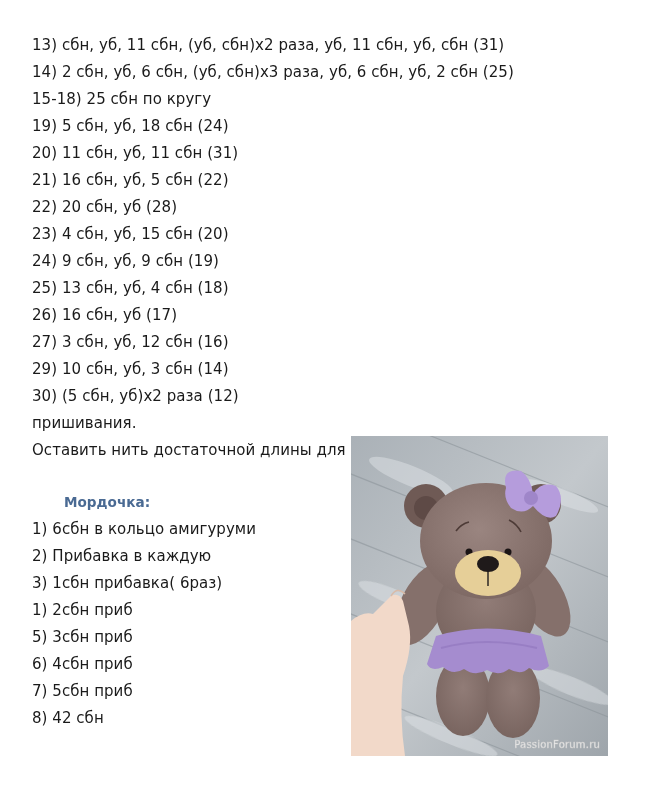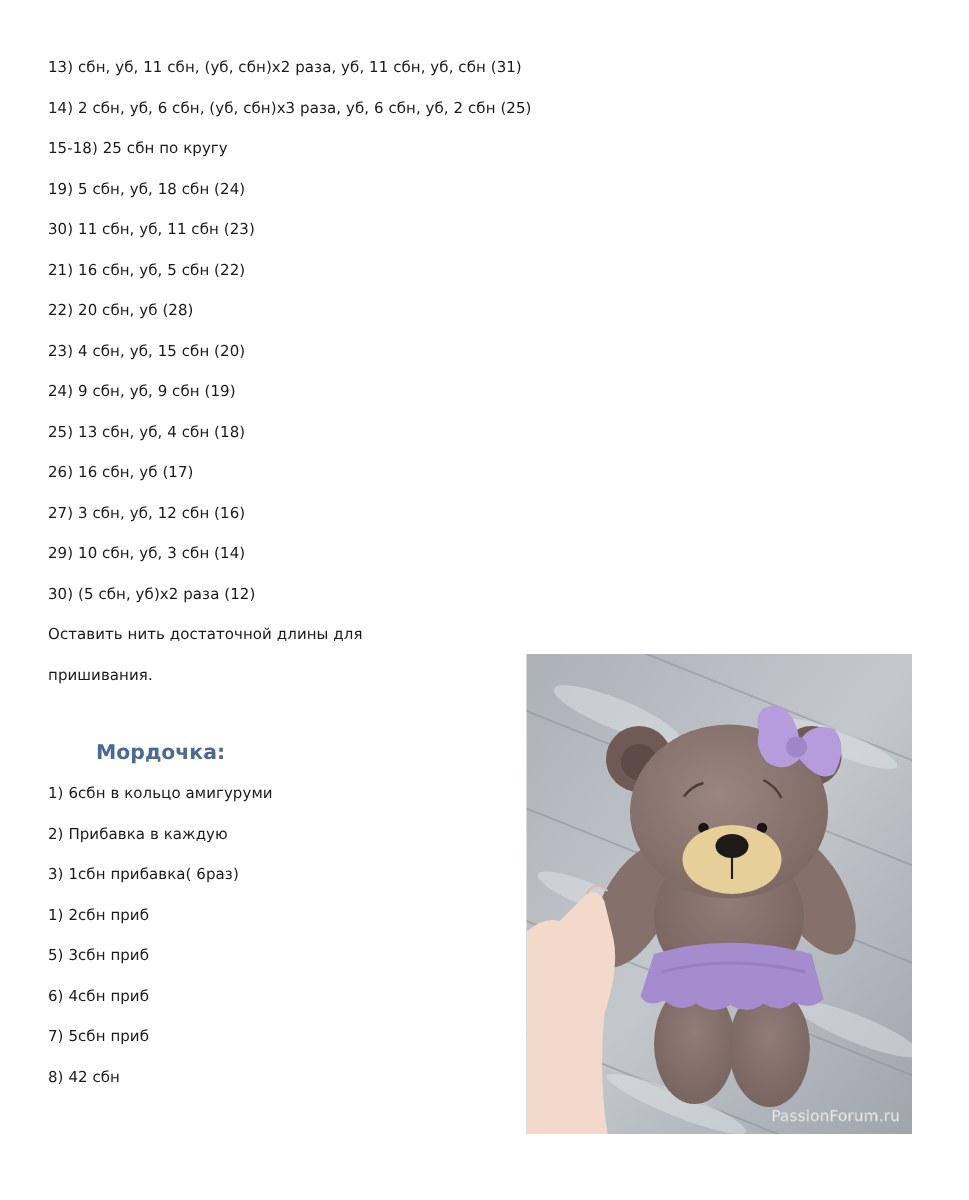--- a/index.html
+++ b/index.html
@@ -15,21 +15,21 @@
       font-family: "DejaVu Sans", sans-serif;
       color: #1a1a1a;
     }
     .text-block {
       position: absolute;
       left: 32px;
       top: 32px;
       width: 440px;
     }
     .line {
-      font-size: 10px;
+      font-size: 15px;
       line-height: 27px;
       height: 27px;
       white-space: nowrap;
       letter-spacing: 0.05px;
     }
     .spacer {
       height: 25px;
     }
     .heading {
       font-size: 13.6px;
@@ -64,32 +64,32 @@
     }
   </style>
 </head>
 <body>
 
 <div class="text-block">
   <div class="line">13) сбн, уб, 11 сбн, (уб, сбн)х2 раза, уб, 11 сбн, уб, сбн (31)</div>
   <div class="line">14) 2 сбн, уб, 6 сбн, (уб, сбн)х3 раза, уб, 6 сбн, уб, 2 сбн (25)</div>
   <div class="line">15-18) 25 сбн по кругу</div>
   <div class="line">19) 5 сбн, уб, 18 сбн (24)</div>
-  <div class="line">30) 11 сбн, уб, 11 сбн (23)</div>
+  <div class="line">20) 11 сбн, уб, 11 сбн (31)</div>
   <div class="line">21) 16 сбн, уб, 5 сбн (22)</div>
   <div class="line">22) 20 сбн, уб (28)</div>
   <div class="line">23) 4 сбн, уб, 15 сбн (20)</div>
   <div class="line">24) 9 сбн, уб, 9 сбн (19)</div>
   <div class="line">25) 13 сбн, уб, 4 сбн (18)</div>
   <div class="line">26) 16 сбн, уб (17)</div>
   <div class="line">27) 3 сбн, уб, 12 сбн (16)</div>
   <div class="line">29) 10 сбн, уб, 3 сбн (14)</div>
   <div class="line">30) (5 сбн, уб)х2 раза (12)</div>
+  <div class="line">пришивания.</div>
   <div class="line">Оставить нить достаточной длины для</div>
-  <div class="line">пришивания.</div>
   <div class="spacer"></div>
   <div class="heading">Мордочка:</div>
   <div class="line">1) 6сбн в кольцо амигуруми</div>
   <div class="line">2) Прибавка в каждую</div>
   <div class="line">3) 1сбн прибавка( 6раз)</div>
   <div class="line">1) 2сбн приб</div>
   <div class="line">5) 3сбн приб</div>
   <div class="line">6) 4сбн приб</div>
   <div class="line">7) 5сбн приб</div>
   <div class="line">8) 42 сбн</div>

